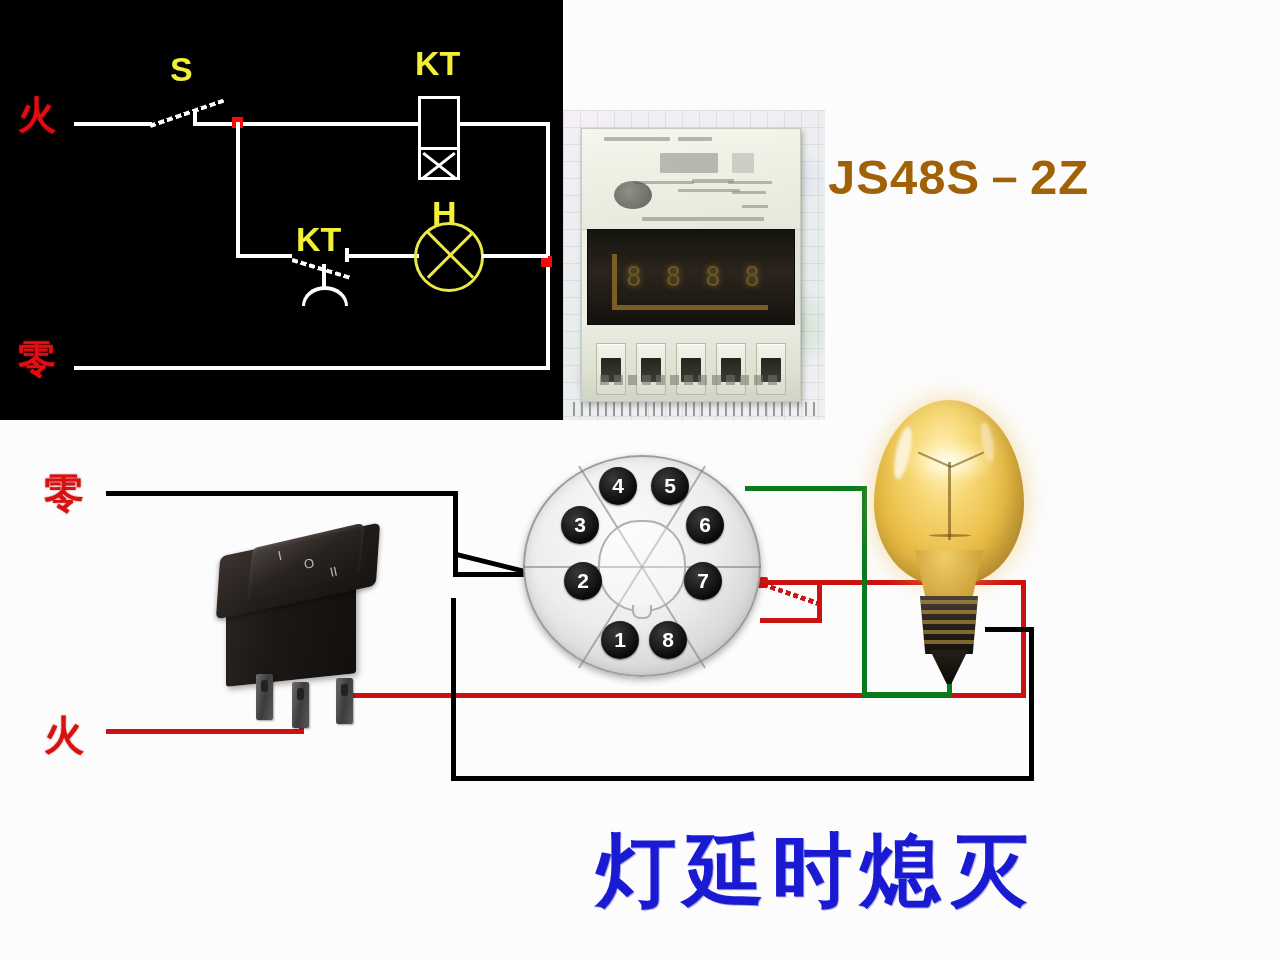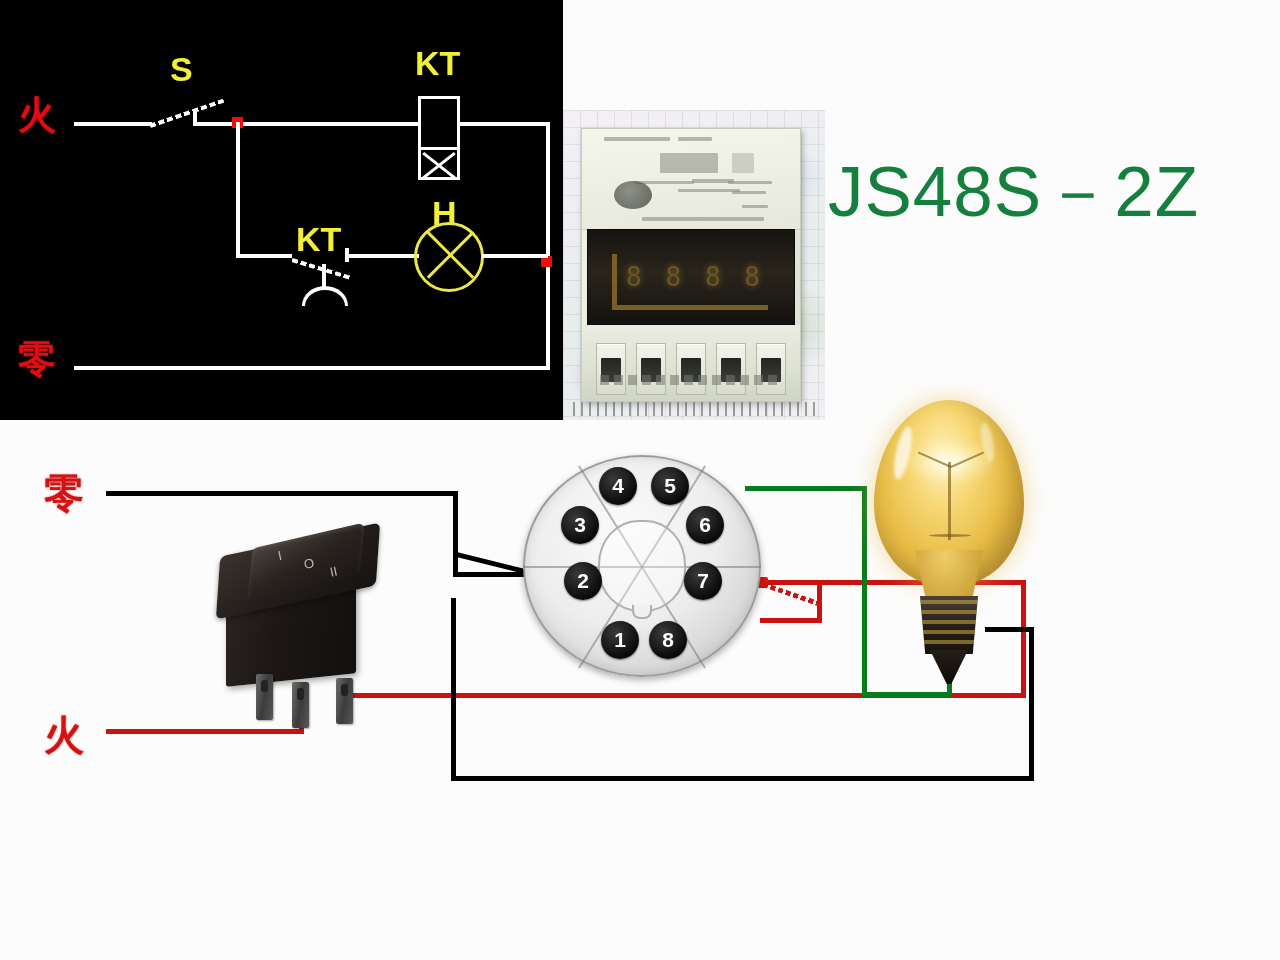--- a/index.html
+++ b/index.html
@@ -65,21 +65,21 @@
   .dip{width:28px;height:50px;background:linear-gradient(180deg,#f3f5ea,#d9ddcd);border:1px solid #b6bba9;
        position:relative;box-shadow:inset 0 1px 0 #fff;}
   .dip::after{content:"";position:absolute;left:4px;right:4px;top:14px;height:24px;
        background:linear-gradient(180deg,#23251f,#3b3e35);border-radius:1px;}
   .botline{position:absolute;left:18px;right:18px;bottom:16px;height:10px;opacity:.55;
        background:repeating-linear-gradient(90deg,#72766b 0 9px,transparent 9px 14px);}
   .ph-ruler{position:absolute;left:10px;right:6px;bottom:4px;height:14px;opacity:.55;
        background:repeating-linear-gradient(90deg,#55584f 0 2px,transparent 2px 8px);}
 
   
-  .modeltxt{position:absolute;color:#15803d;font-size:71px;font-weight:400;letter-spacing:1px;white-space:nowrap;
+  .modeltxt{position:absolute;color:#a16207;font-size:49px;font-weight:700;letter-spacing:1px;white-space:nowrap;
             font-family:"Liberation Sans",sans-serif;}
 
   
   .wire{position:absolute;}
   .wk{background:#000;}      
   .wr{background:#cc1111;}   
   .wg{background:#0a7a1f;}
 
   
   #socket{position:absolute;left:523px;top:455px;width:238px;height:222px;}
@@ -342,14 +342,15 @@
     <div class="bulb-thread">
       <div class="thr-ring" style="top:4px;"></div>
       <div class="thr-ring" style="top:14px;"></div>
       <div class="thr-ring" style="top:24px;"></div>
       <div class="thr-ring" style="top:34px;"></div>
       <div class="thr-ring" style="top:44px;"></div>
     </div>
     <div class="bulb-tip"></div>
   </div>
 
+  <div class="bigcn" style="left:596px;top:818px;">灯延时熄灭</div>
 
 </div>
 
 </body></html>

